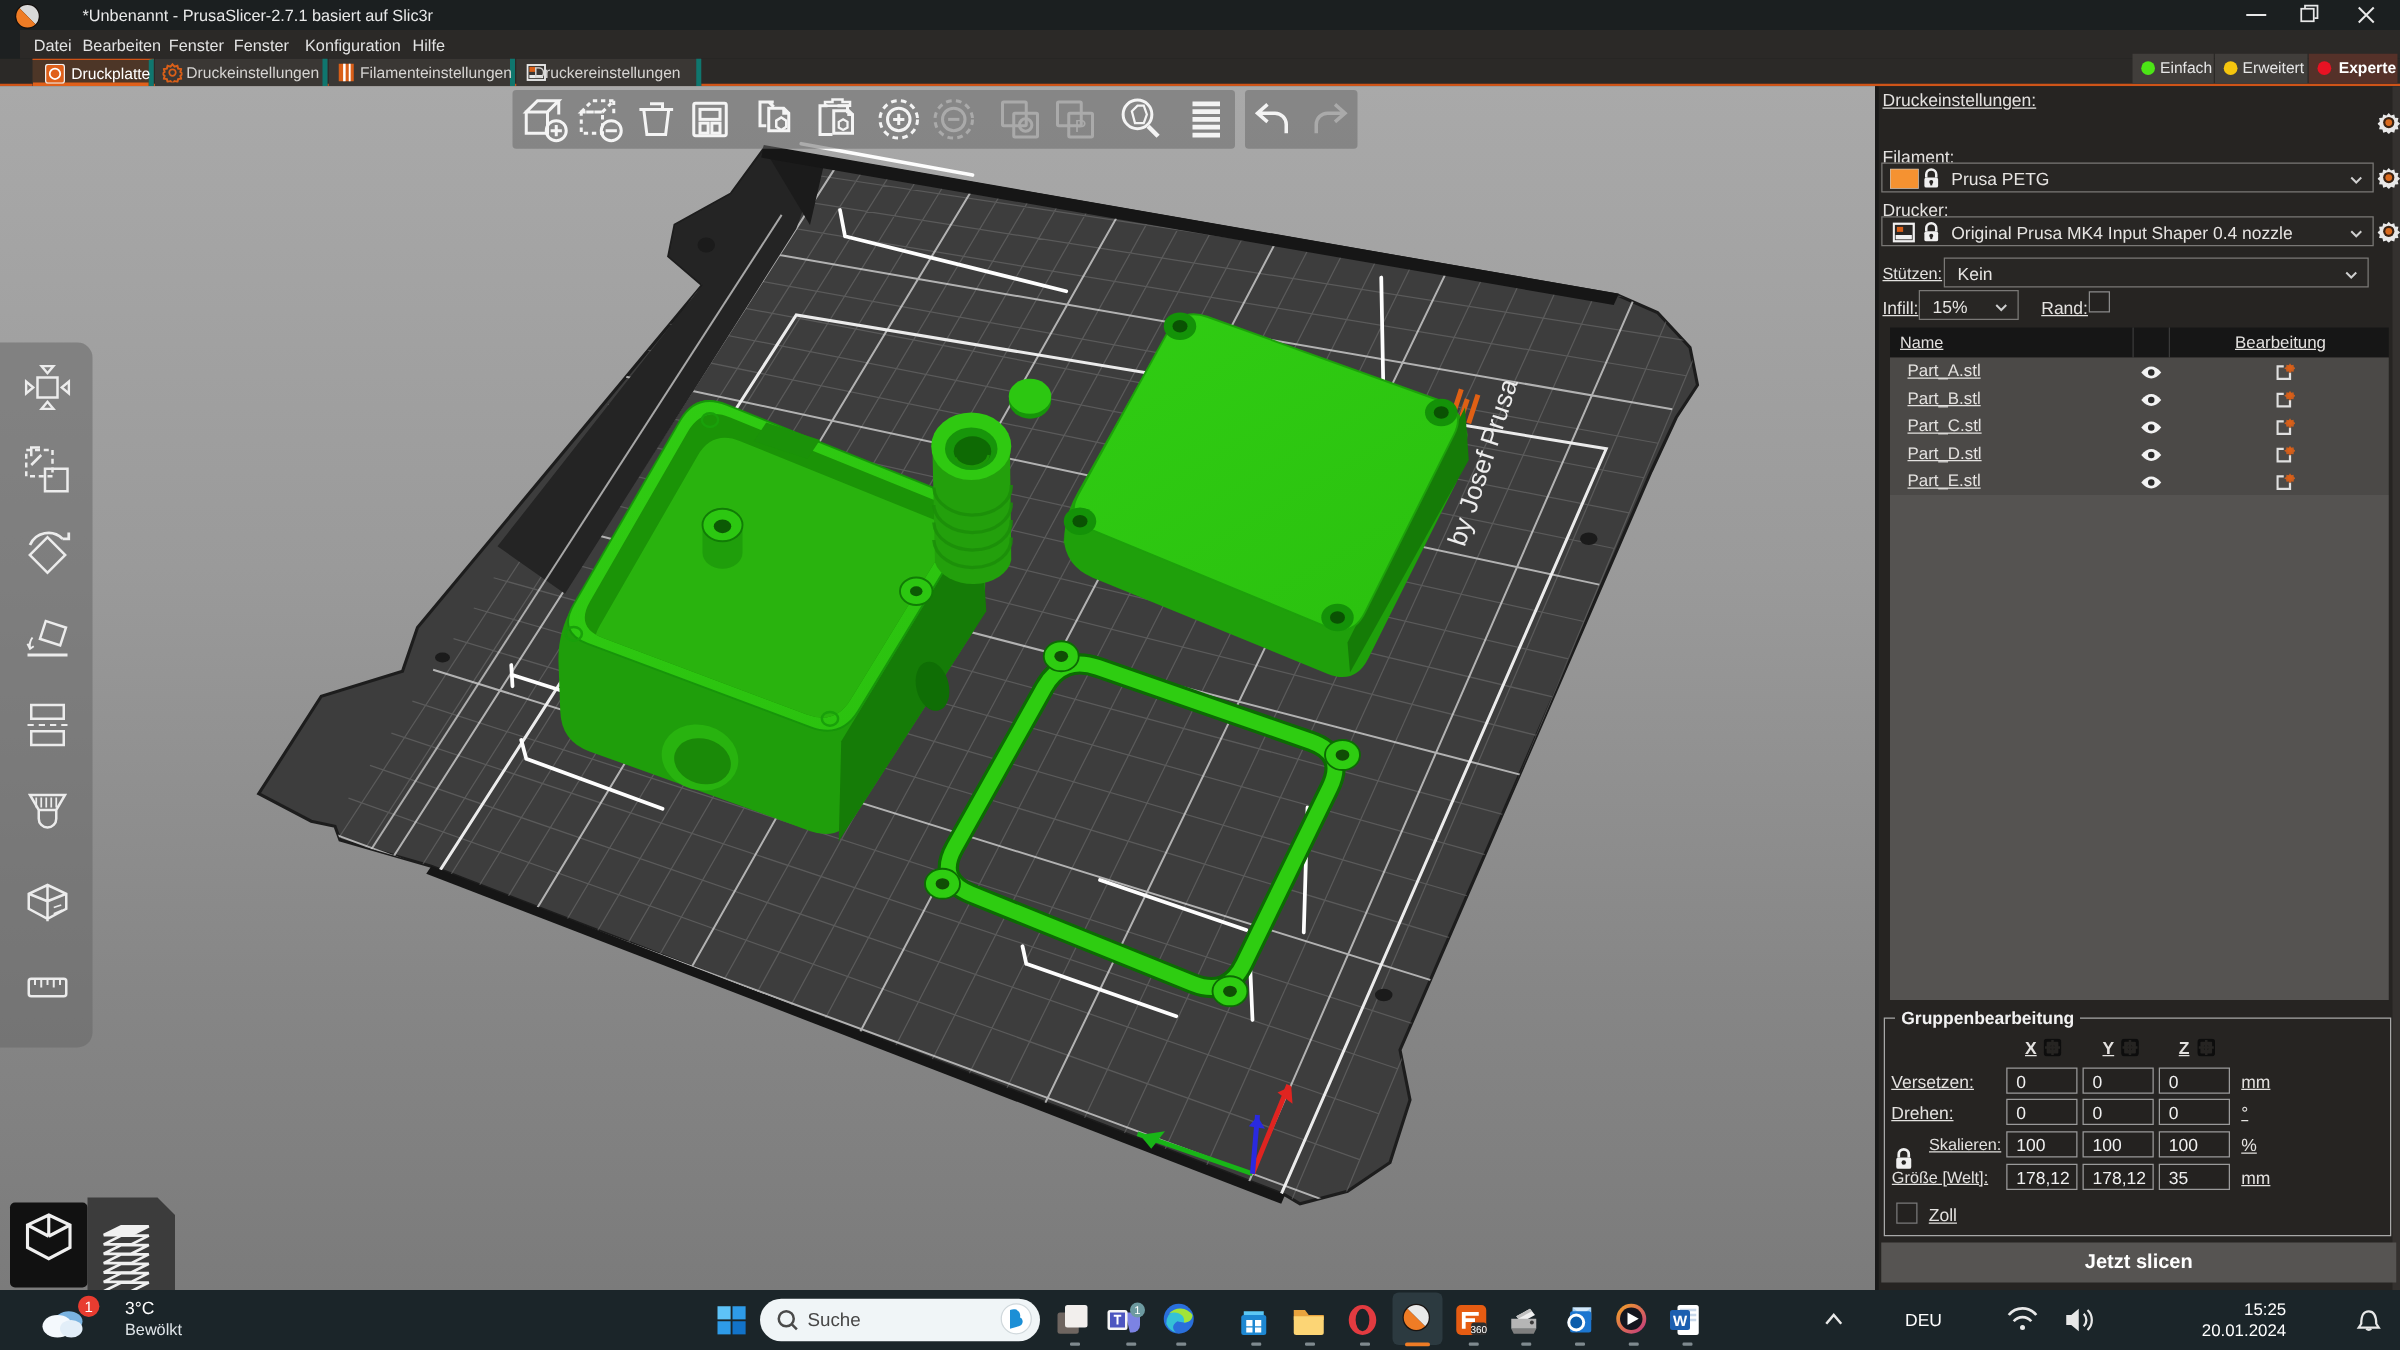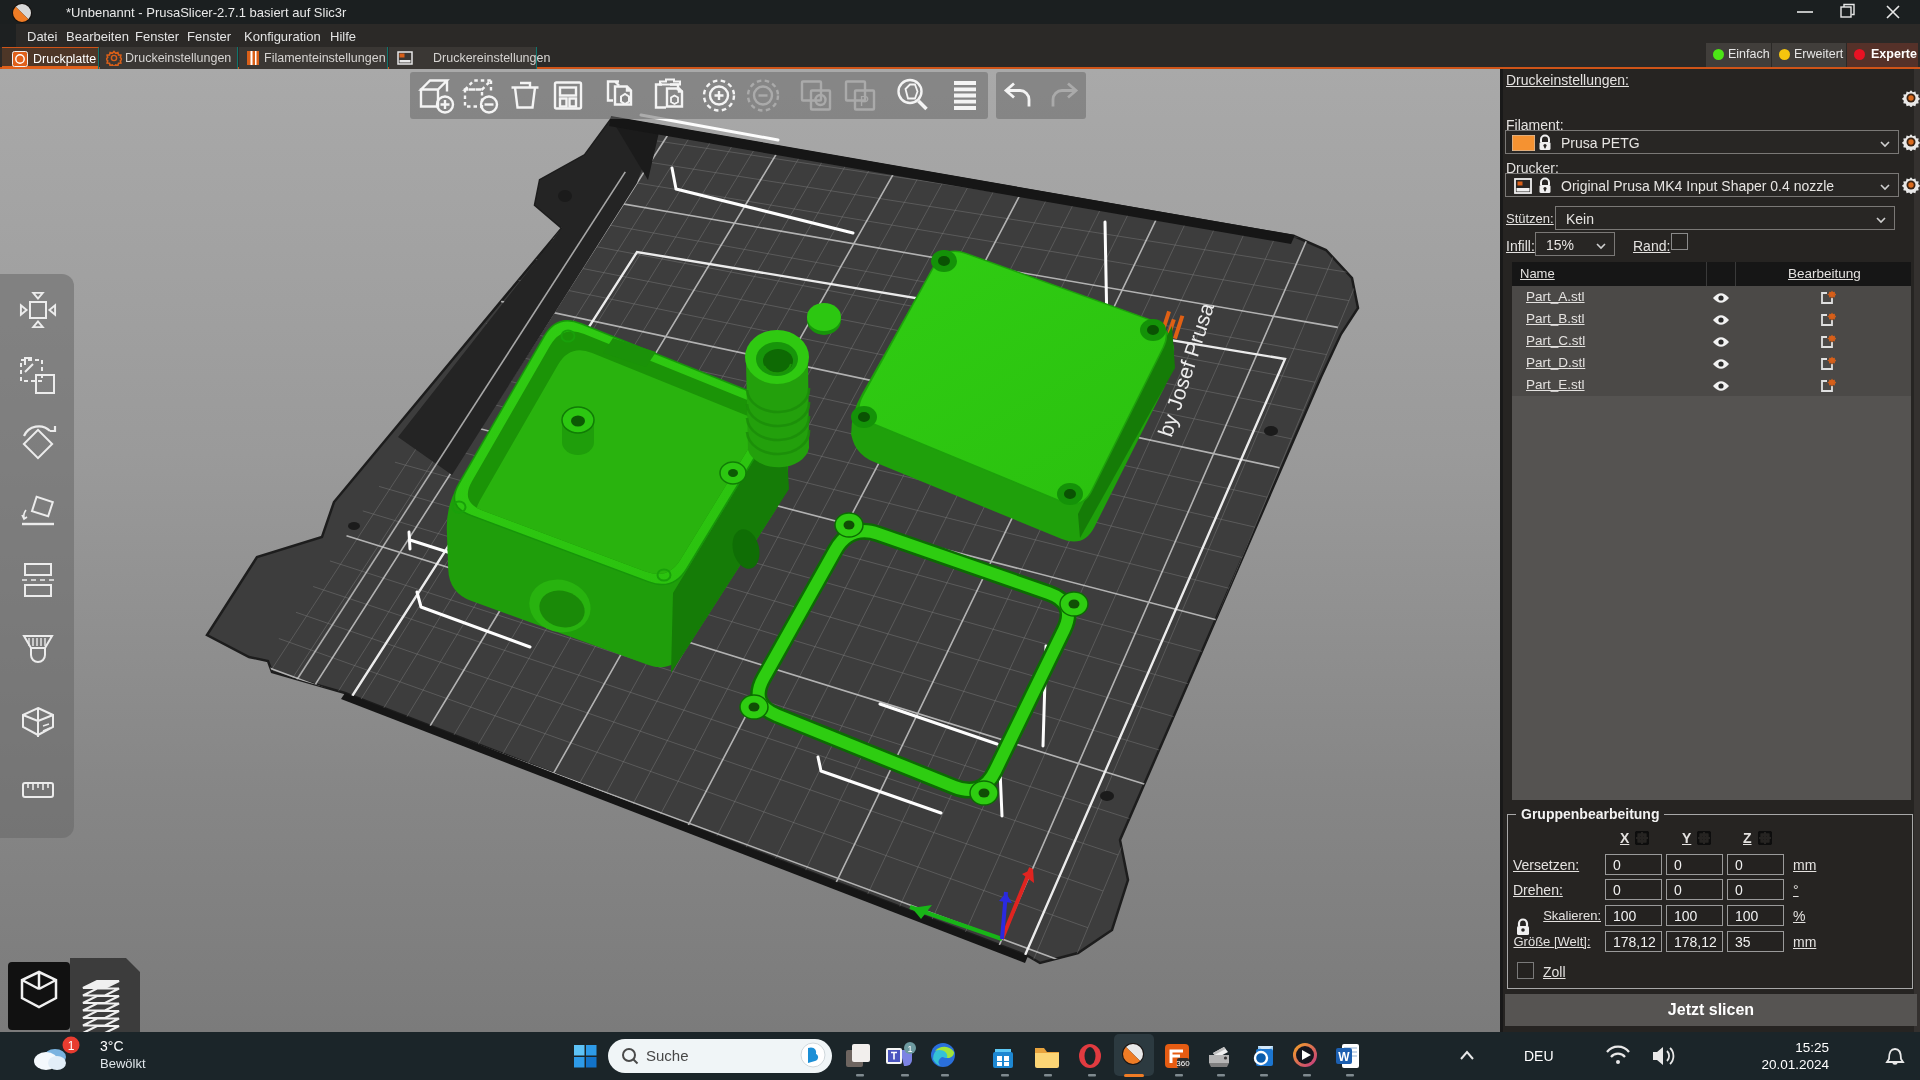--- a/index.html
+++ b/index.html
@@ -4,21 +4,21 @@
 <style>
   * { margin:0; padding:0; box-sizing:border-box; }
   html,body { width:1920px; height:1080px; overflow:hidden; background:#1d2021;
     font-family:"Liberation Sans", sans-serif; }
   .abs { position:absolute; }
   #titlebar { position:absolute; left:0; top:0; width:1920px; height:24px; background:#1b1f20; }
   #titlebar .title { position:absolute; left:66px; top:5px; color:#e9e9e9; font-size:13px; }
   #menubar { position:absolute; left:16px; top:24px; width:1920px; height:23px; background:#2b2927; }
   .menuitem { position:absolute; top:5px; color:#e3e3e3; font-size:13px; }
   #tabbar { position:absolute; left:0; top:47px; width:1920px; height:22px; background:#2b2927; border-bottom:2px solid #cf5418; }
-  .tab { position:absolute; top:0; height:22px; background:#3a3734; color:#d6d4d2; font-size:12.5px; border-right:1px solid #0f766e; }
+  .tab { position:absolute; top:0; height:22px; background:#3a3734; color:#d6d4d2; font-size:12.5px; border-right:4px solid #0f766e;margin-left:24px; }
   .tab .txt { position:absolute; top:4px; white-space:nowrap; }
   .tab.active { background:#4d3627; color:#fff; border-top:1px solid #cf5418; box-shadow:inset 0 -3px 0 #e0601a; }
   .modebtn { position:absolute; top:43px; height:24px; background:#413e3b; color:#e6e6e6; font-size:12.5px; }
   .modebtn .dot { position:absolute; left:7px; top:6px; width:11px; height:11px; border-radius:50%; }
   .modebtn .lbl { position:absolute; left:24px; top:4px; }
   #viewport { position:absolute; left:0; top:69px; width:1500px; height:963px;
      background:linear-gradient(180deg,#a9a9a9 0%, #9a9a9a 40%, #858585 75%, #7a7a7a 100%); }
   #splitter { position:absolute; left:1500px; top:69px; width:3px; height:963px; background:#191919; }
   #panel { position:absolute; left:1503px; top:69px; width:417px; height:963px; background:#262422; }
   #taskbar { position:absolute; left:0; top:1032px; width:1920px; height:48px; background:#1b2529; }
@@ -74,21 +74,21 @@
       <rect x="10" y="1" width="1.5" height="14" fill="#fff"></rect>
     </svg>
     <div class="txt" style="left:25px">Filamenteinstellungen</div>
   </div>
   <div class="tab" style="left:389px;width:148px">
     <svg class="abs" style="left:8px;top:3px" width="16" height="16" viewBox="0 0 16 16">
       <rect x="1" y="2" width="14" height="12" fill="none" stroke="#e8e8e8" stroke-width="1.5"></rect>
       <rect x="2.5" y="3.5" width="5" height="4" fill="#d95f18"></rect>
       <rect x="2.5" y="10" width="11" height="2.5" fill="#e8e8e8"></rect>
     </svg>
-    <div class="txt" style="left:44px">Druckereinstellungen</div>
+    <div class="txt" style="left:14px">Druckereinstellungen</div>
   </div>
 </div>
 <div class="modebtn" style="left:1706px;width:65px">
     <div class="dot" style="background:#4ce516"></div>
     <div class="lbl" style="left:22px">Einfach</div>
   </div>
 <div class="modebtn" style="left:1772px;width:74px">
     <div class="dot" style="background:#f5c50e"></div>
     <div class="lbl" style="left:22px">Erweitert</div>
   </div>

